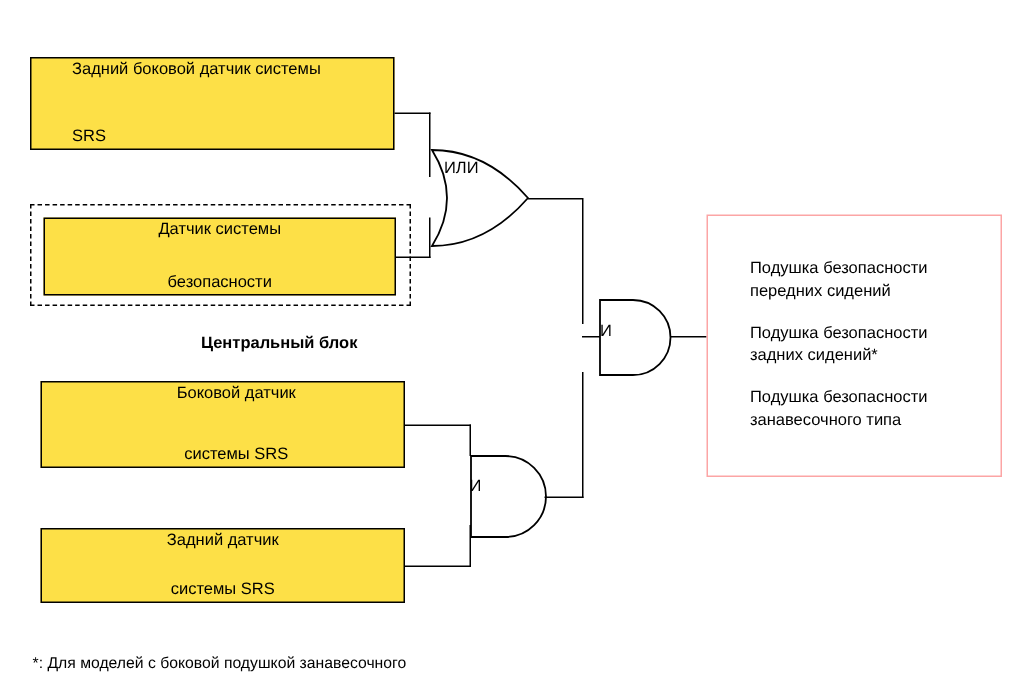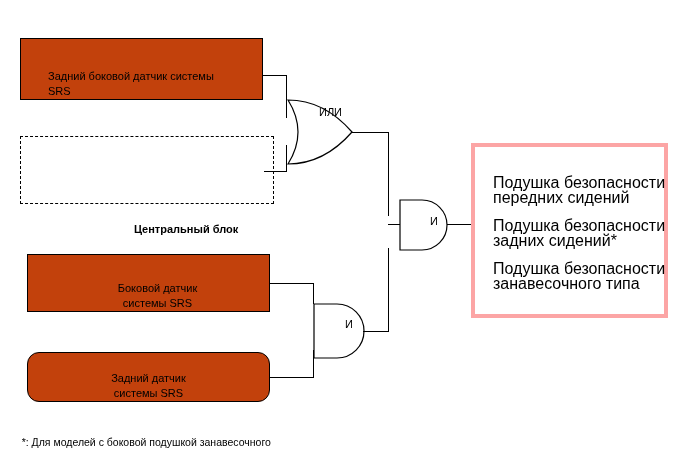--- a/index.html
+++ b/index.html
@@ -12,25 +12,25 @@
     width: 688px;
     height: 463px;
     background: #ffffff;
     font-family: "Liberation Sans", sans-serif;
     overflow: hidden;
   }
   .box {
     position: absolute;
     box-sizing: border-box;
     border: 1px solid #000000;
-    background: #c2410c;
+    background: #fde047;
     display: flex;
     flex-direction: column;
     align-items: center;
-    justify-content: flex-end;
+    justify-content: space-between;
     text-align: center;
     font-size: 11px;
     line-height: 15px;
     color: #000000;
   }
   .box .line {
     display: block;
     white-space: pre;
   }
   .box.left-text {
@@ -41,21 +41,21 @@
   .dashed-group {
     position: absolute;
     box-sizing: border-box;
     border: 1px dashed #000000;
     background: transparent;
   }
   .gate-label {
     position: absolute;
     font-size: 11px;
     color: #000000;
-    text-align: right;
+    text-align: left;
     white-space: pre;
   }
   .wire {
     position: absolute;
     background: #000000;
   }
   .wire.h { height: 1px; }
   .wire.v { width: 1px; }
   .caption {
     position: absolute;
@@ -77,56 +77,60 @@
     overflow: visible;
   }
   svg.gate path, svg.gate line {
     fill: #ffffff;
     stroke: #000000;
     stroke-width: 1.2;
   }
   .out-box {
     position: absolute;
     box-sizing: border-box;
-    border: 4px solid #fca5a5;
+    border: 1px solid #fca5a5;
     background: #ffffff;
-    font-size: 16px;
+    font-size: 11px;
     line-height: 15px;
     color: #000000;
-    padding: 28px 0 0 18px;
+    padding: 28px 0 0 28px;
   }
   .out-box .para {
     margin-bottom: 13px;
     white-space: pre;
   }
 </style>
 </head>
 <body>
 
 <div id="page">
 
   <div class="box left-text" style="left:20px; top:38px; width:243px; height:62px;">
     <span class="line">Задний боковой датчик системы</span>
     <span class="line">SRS</span>
   </div>
 
   <div class="dashed-group" style="left:20px; top:136px; width:254px; height:68px;"></div>
 
+  <div class="box" style="left:29px; top:145px; width:235px; height:52px;">
+    <span class="line">Датчик системы</span>
+    <span class="line">безопасности</span>
+  </div>
 
   <div class="group-caption" style="left:80px; top:207px; width:200px;font-weight:bold;">
     <span class="line">Центральный блок</span><br>
     <span class="line">управления системы SRS</span>
   </div>
 
   <div class="box" style="left:27px; top:254px; width:243px; height:58px;padding-left:18px;">
     <span class="line">Боковой датчик</span>
     <span class="line">системы SRS</span>
   </div>
 
-  <div class="box" style="left:27px; top:352px; width:243px; height:50px;border-radius:12px;">
+  <div class="box" style="left:27px; top:352px; width:243px; height:50px;">
     <span class="line">Задний датчик</span>
     <span class="line">системы SRS</span>
   </div>
 
   <div class="wire h" style="left:263px; top:75px; width:24px;"></div>
   <div class="wire v" style="left:286px; top:75px; height:43px;"></div>
 
   <div class="wire h" style="left:264px; top:171px; width:23px;"></div>
   <div class="wire v" style="left:286px; top:145px; height:27px;"></div>
 

